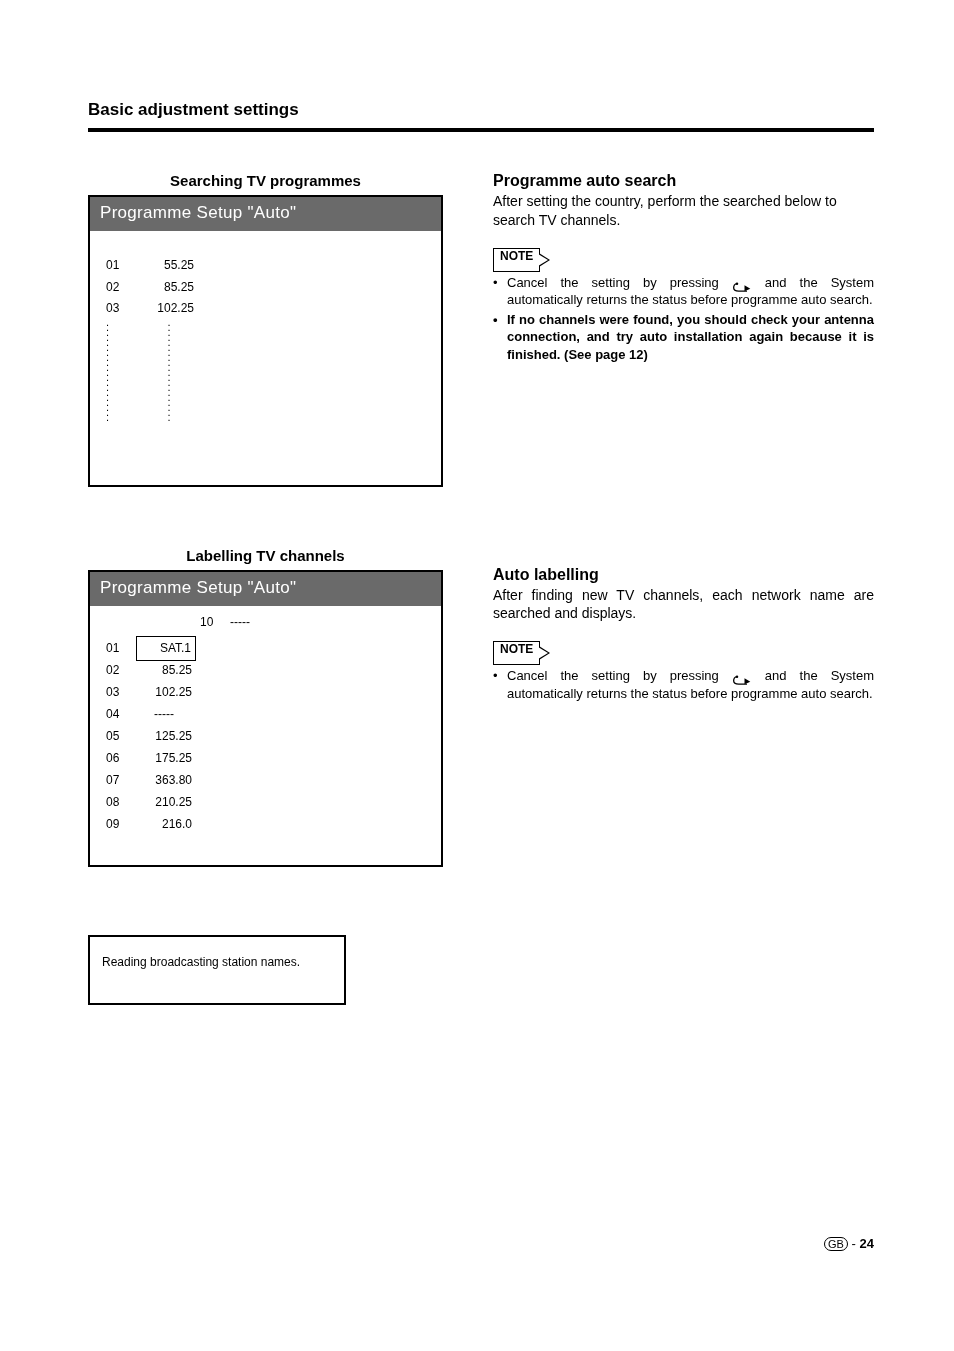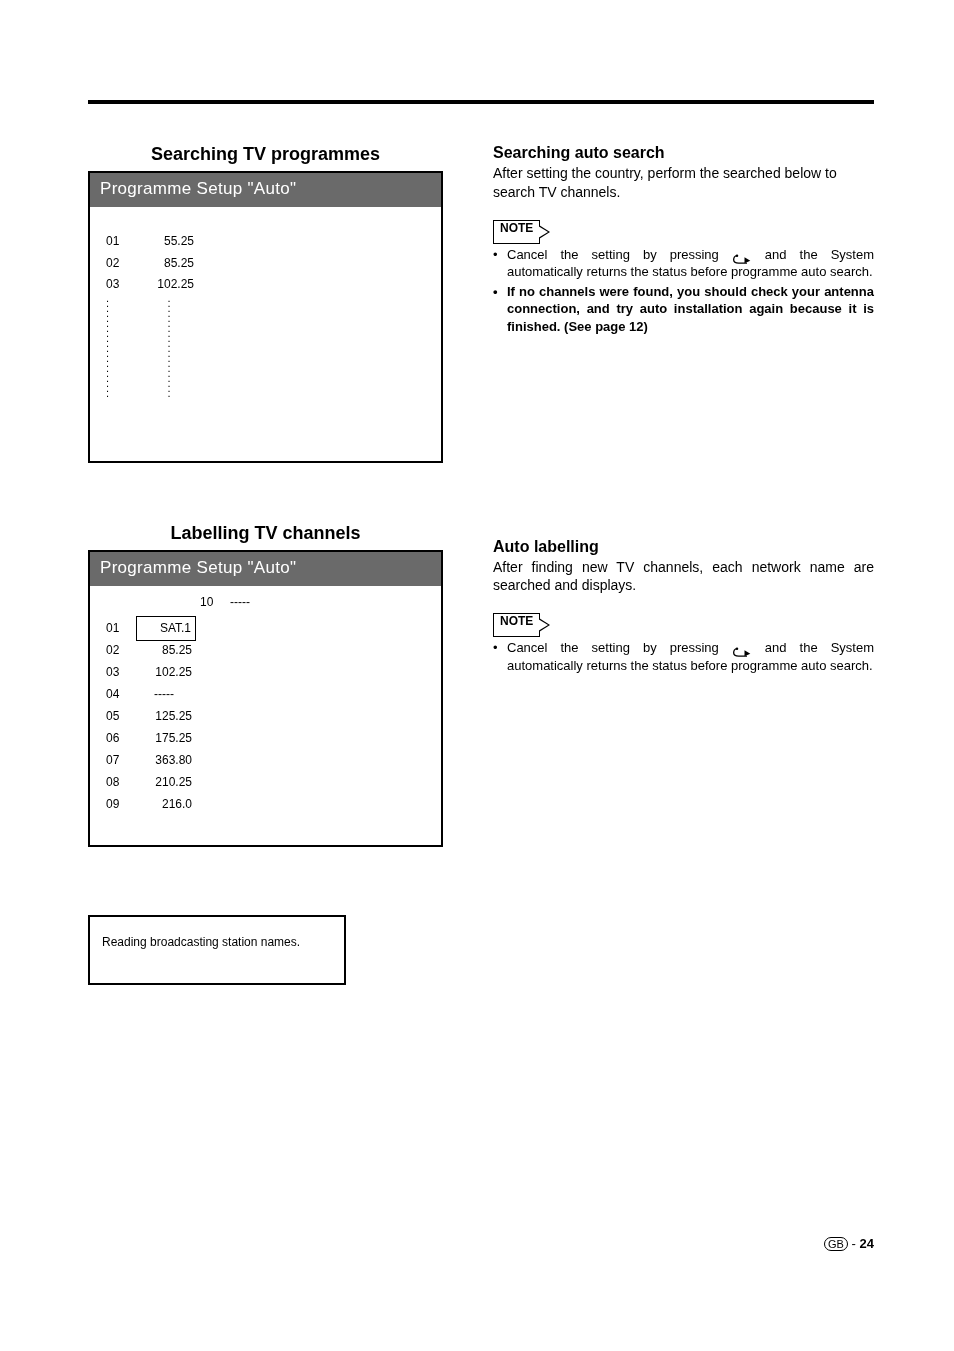--- a/index.html
+++ b/index.html
@@ -35,21 +35,21 @@
   .col-left {
     width: 355px;
     flex-shrink: 0;
   }
   .col-right {
     flex: 1;
   }
   .section-label {
     text-align: center;
     font-weight: bold;
-    font-size: 18px;
+    font-size: 15px;
     margin-bottom: 6px;
   }
   .osd-box {
     border: 2px solid #000;
     background: #fff;
     margin-bottom: 60px;
   }
   .osd-header {
     background: #6a6a6a;
     color: #fff;
@@ -220,20 +220,21 @@
     border: 1px solid #000;
     border-radius: 8px;
     padding: 0 3px;
     font-size: 11px;
   }
 </style>
 </head>
 <body>
 
 <div class="page">
+  <div class="page-title">Basic adjustment settings</div>
   <hr class="thick-rule">
 
   <div class="columns">
 
     <div class="col-left">
 
       <div class="section-label">Searching TV programmes</div>
       <div class="osd-box">
         <div class="osd-header">Programme Setup "Auto"</div>
         <div class="osd-body">
@@ -304,21 +305,21 @@
           </div>
         </div>
       </div>
 
       <div class="caption-box">Reading broadcasting station names.</div>
 
     </div>
 
     <div class="col-right">
 
-      <div class="right-heading">Searching auto search</div>
+      <div class="right-heading">Programme auto search</div>
       <div class="right-text">After setting the country, perform the searched below to search TV channels.</div>
       <div class="note-tag">NOTE</div>
       <ul class="bullets">
         <li>
           <span>Cancel the setting by pressing </span><span class="return-icon"><svg viewBox="0 0 24 14">
                 <path d="M6 3 C 3 3 2 6 2 8 C 2 11 5 12 8 12 L 18 12" fill="none" stroke="#000" stroke-width="1.6"></path>
                 <path d="M15 8 L22 12 L15 15 Z" fill="#000" transform="translate(0,-3)"></path>
                 <circle cx="6" cy="3" r="1.5" fill="#000"></circle>
               </svg></span><span> and the System automatically returns the status before programme auto search.</span>
         </li>

